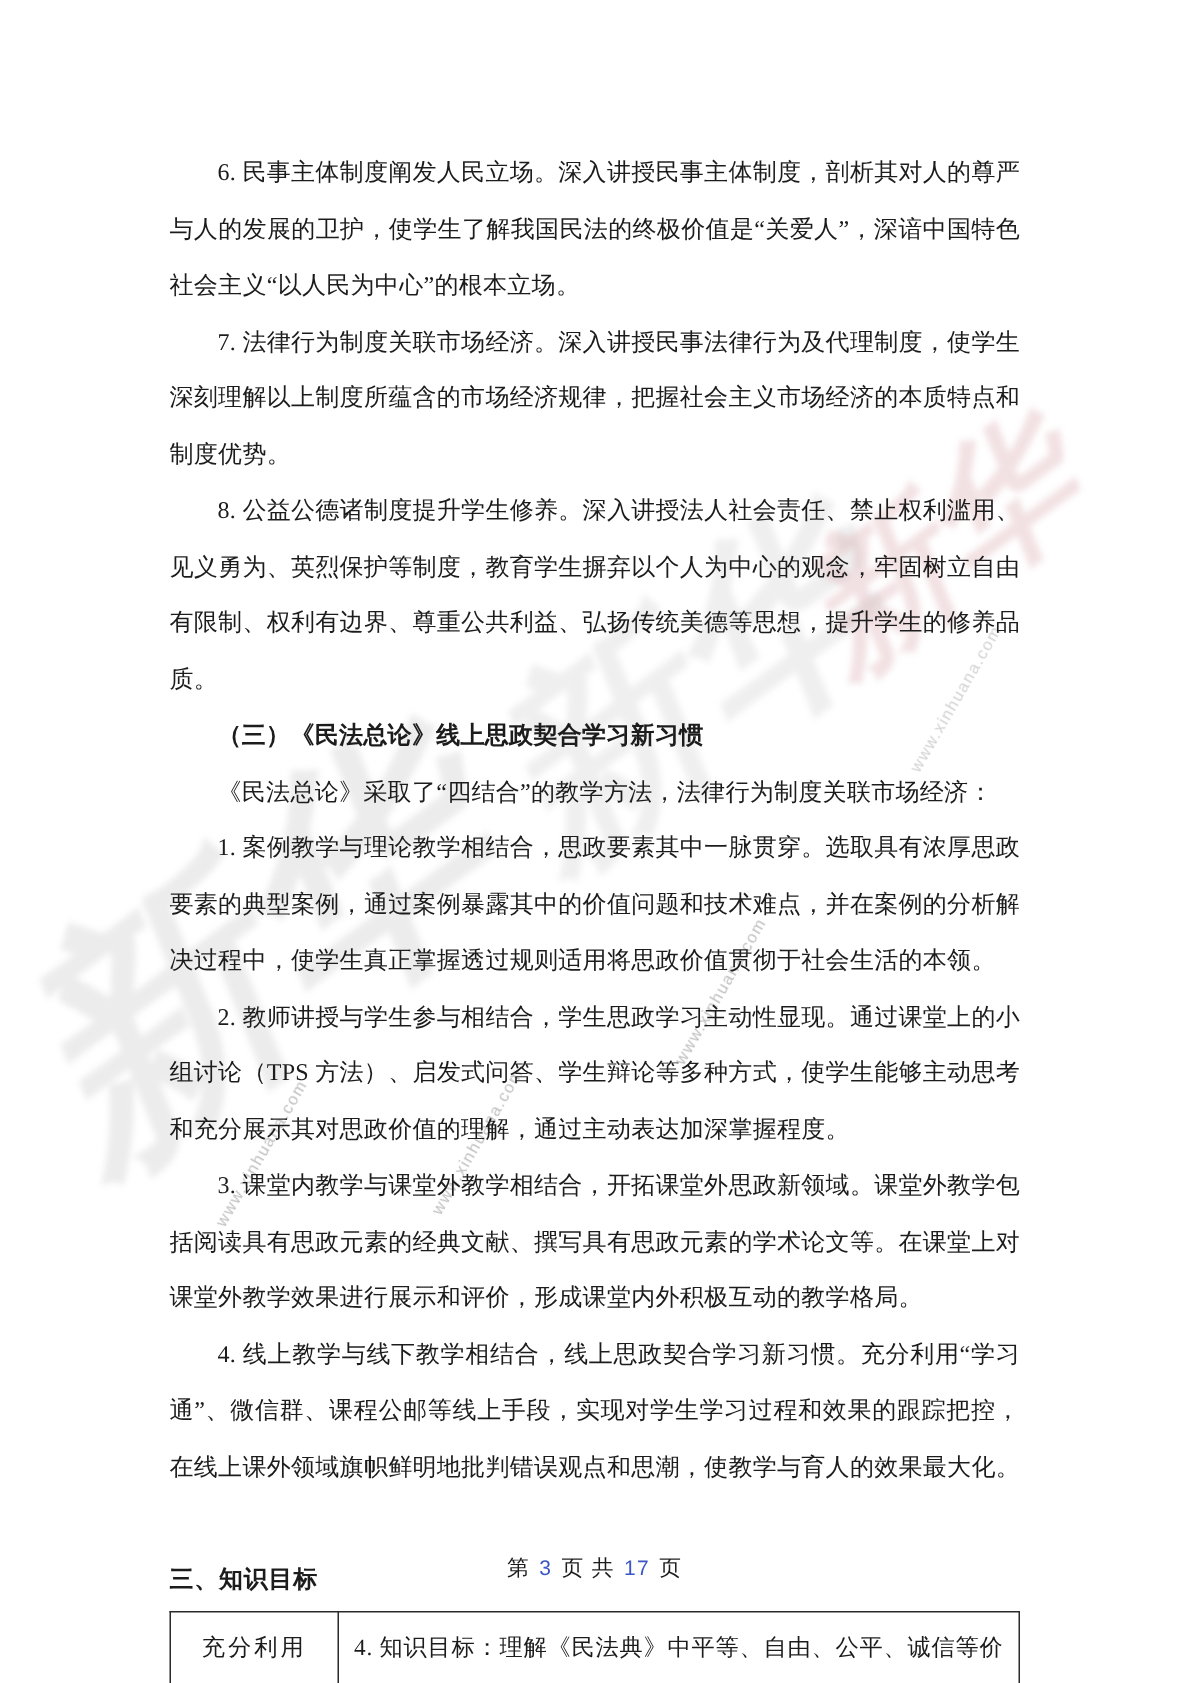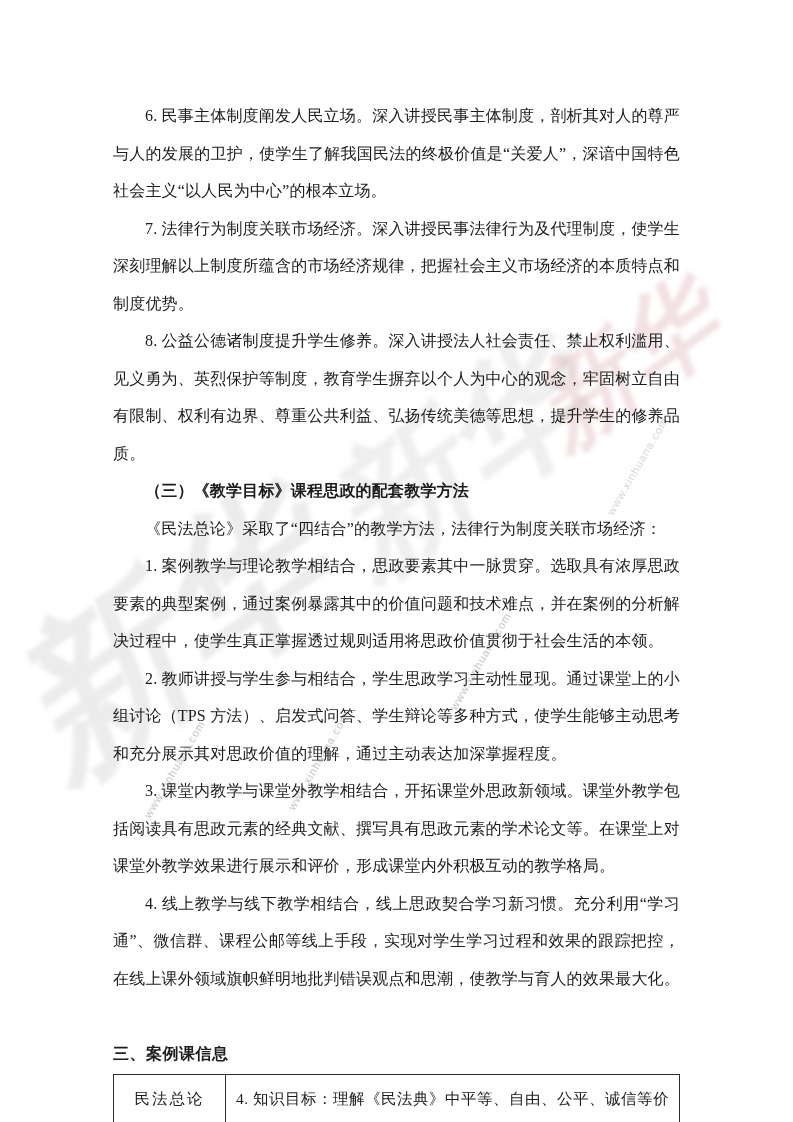--- a/index.html
+++ b/index.html
@@ -69,33 +69,36 @@
     <div class="wm wm-url wm-url-1">www.xinhuana.com</div>
     <div class="wm wm-url wm-url-2">www.xinhuana.com</div>
     <div class="wm wm-url wm-url-3">www.xinhuana.com</div>
     <div class="wm wm-url wm-url-4">www.xinhuana.com</div>
   </div>
 
   <div class="content">
     <p class="para">6. 民事主体制度阐发人民立场。深入讲授民事主体制度，剖析其对人的尊严与人的发展的卫护，使学生了解我国民法的终极价值是“关爱人”，深谙中国特色社会主义“以人民为中心”的根本立场。</p>
     <p class="para">7. 法律行为制度关联市场经济。深入讲授民事法律行为及代理制度，使学生深刻理解以上制度所蕴含的市场经济规律，把握社会主义市场经济的本质特点和制度优势。</p>
     <p class="para">8. 公益公德诸制度提升学生修养。深入讲授法人社会责任、禁止权利滥用、见义勇为、英烈保护等制度，教育学生摒弃以个人为中心的观念，牢固树立自由有限制、权利有边界、尊重公共利益、弘扬传统美德等思想，提升学生的修养品质。</p>
-    <p class="para bold">（三）《教学目标》课程思政的配套教学方法</p>
+    <p class="para bold">（三）《民法总论》线上思政契合学习新习惯</p>
     <p class="para">《民法总论》采取了“四结合”的教学方法，法律行为制度关联市场经济：</p>
     <p class="para">1. 案例教学与理论教学相结合，思政要素其中一脉贯穿。选取具有浓厚思政要素的典型案例，通过案例暴露其中的价值问题和技术难点，并在案例的分析解决过程中，使学生真正掌握透过规则适用将思政价值贯彻于社会生活的本领。</p>
     <p class="para">2. 教师讲授与学生参与相结合，学生思政学习主动性显现。通过课堂上的小组讨论（TPS 方法）、启发式问答、学生辩论等多种方式，使学生能够主动思考和充分展示其对思政价值的理解，通过主动表达加深掌握程度。</p>
     <p class="para">3. 课堂内教学与课堂外教学相结合，开拓课堂外思政新领域。课堂外教学包括阅读具有思政元素的经典文献、撰写具有思政元素的学术论文等。在课堂上对课堂外教学效果进行展示和评价，形成课堂内外积极互动的教学格局。</p>
     <p class="para">4. 线上教学与线下教学相结合，线上思政契合学习新习惯。充分利用“学习通”、微信群、课程公邮等线上手段，实现对学生学习过程和效果的跟踪把控，在线上课外领域旗帜鲜明地批判错误观点和思潮，使教学与育人的效果最大化。</p>
 
-    <div class="section-heading">三、案例课信息</div>
+    <div class="section-heading">三、知识目标</div>
 
     <table class="info-table">
       <tbody>
         <tr>
-          <td class="cell-label">民法总论</td>
+          <td class="cell-label">充分利用</td>
           <td class="cell-value">4. 知识目标：理解《民法典》中平等、自由、公平、诚信等价</td>
         </tr>
       </tbody>
     </table>
   </div>
 
+  <div class="footer">
+    <span>第</span><span class="page-num">3</span><span>页 共</span><span class="page-num">17</span><span>页</span>
+  </div>
 
 </div>
 
 </body></html>

